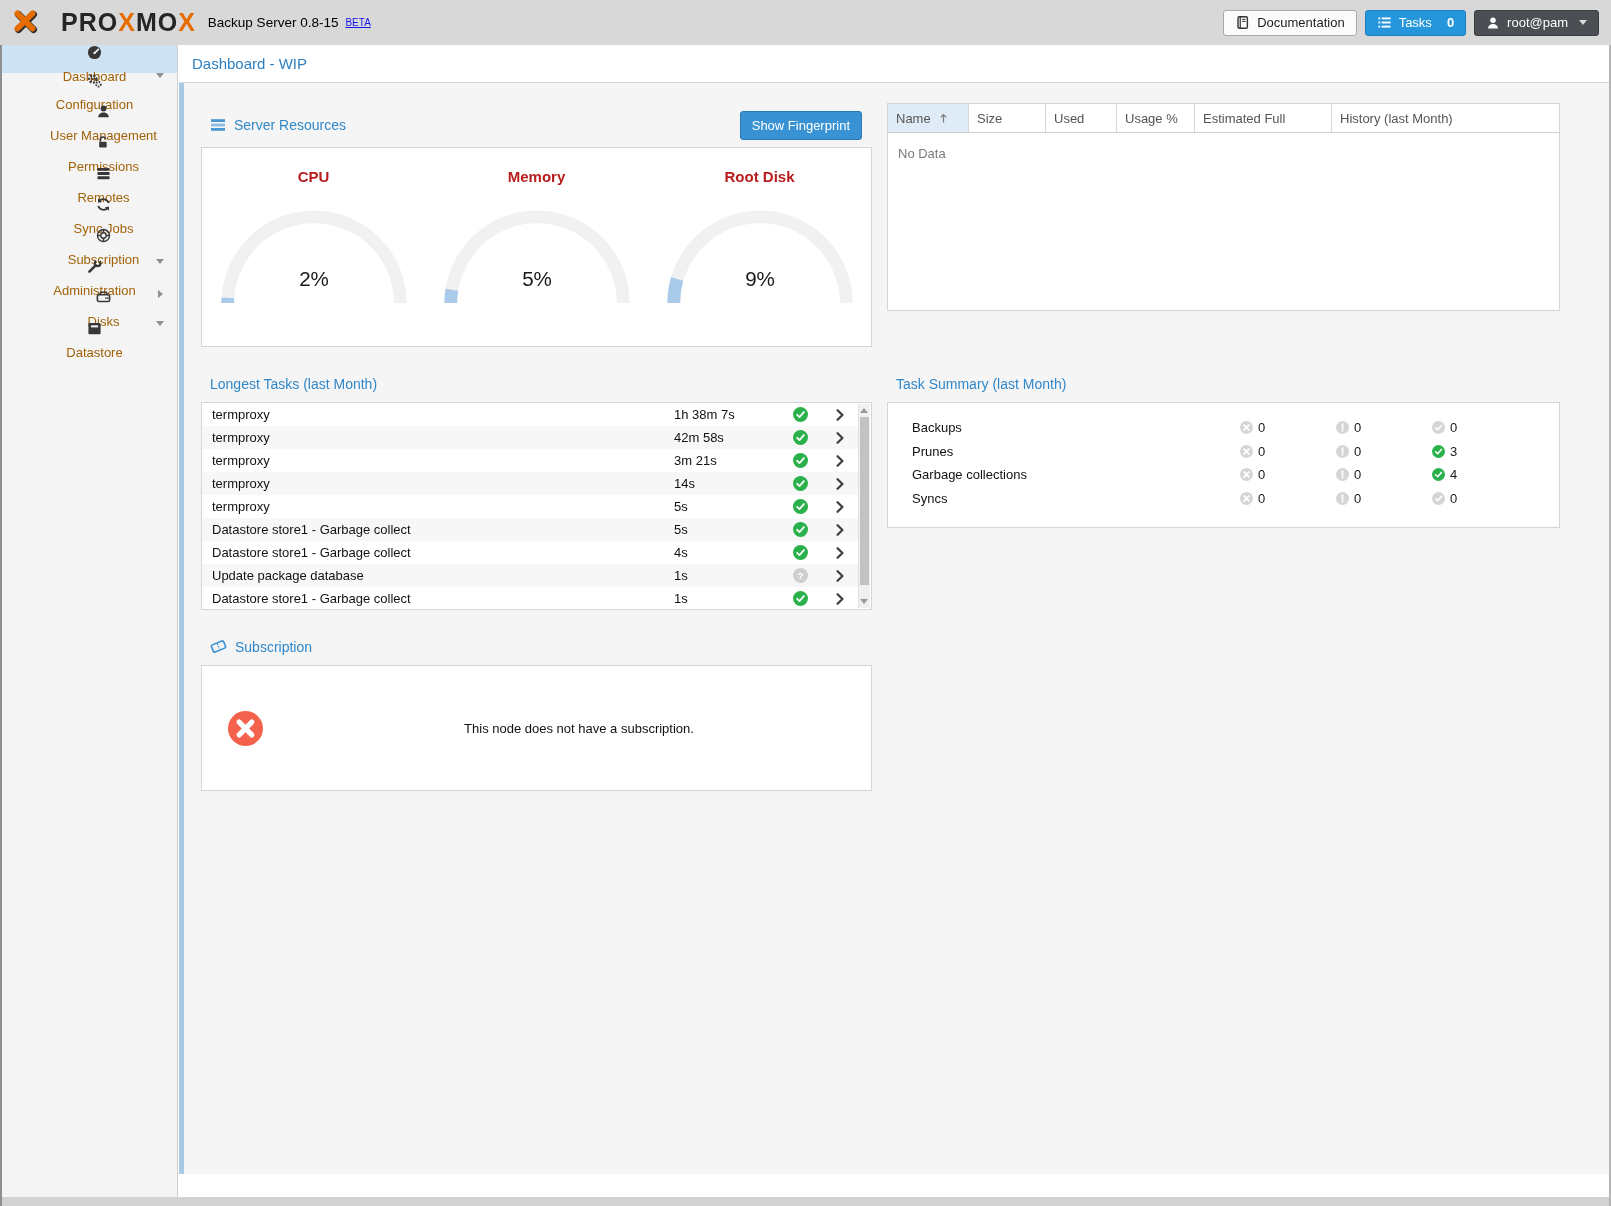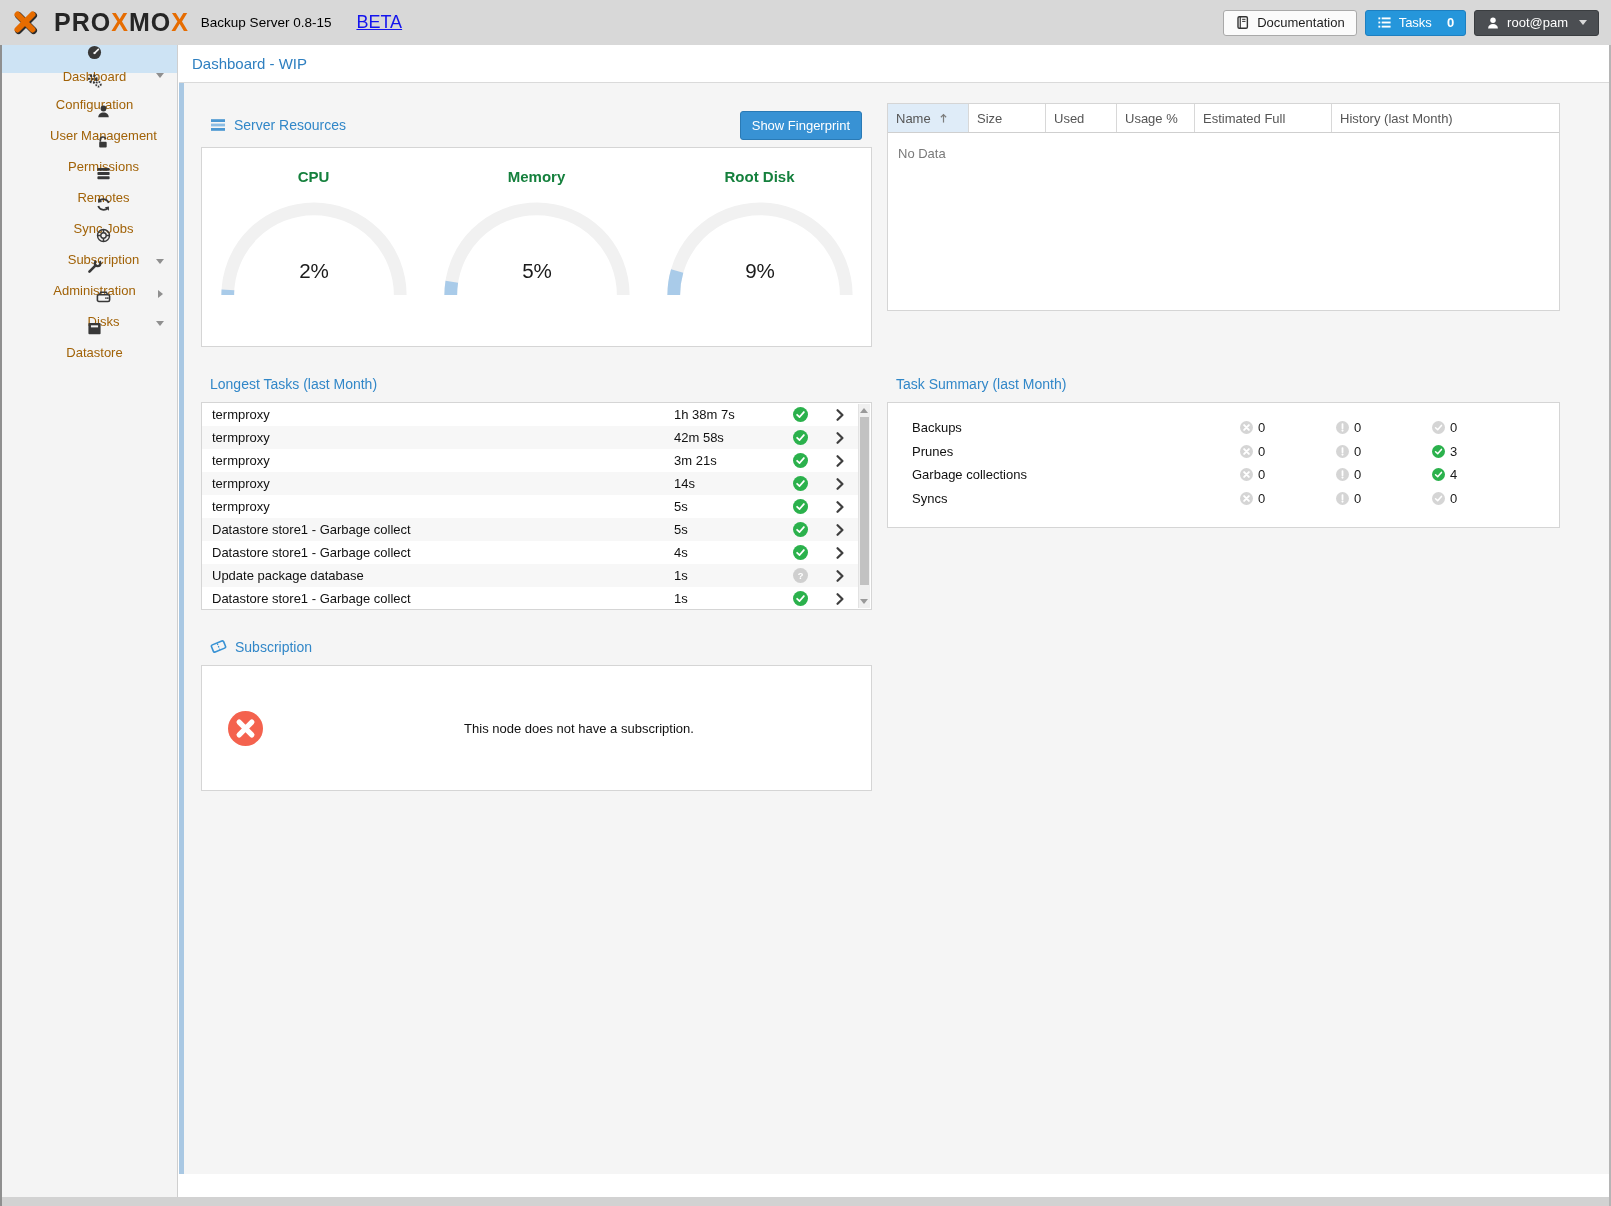--- a/index.html
+++ b/index.html
@@ -3,25 +3,25 @@
 <meta charset="utf-8">
 <style>
   html,body{margin:0;padding:0;background:#fff;}
   .app{position:relative;width:1611px;height:1206px;overflow:hidden;
        font-family:"Liberation Sans",sans-serif;font-size:13px;color:#1a1a1a;background:#fff;}
   svg{display:block;}
 
   
   .topbar{position:absolute;top:0;left:0;right:0;height:45px;background:#d8d8d8;
           display:flex;align-items:center;padding:0 12px;box-sizing:border-box;}
-  .logo{display:flex;align-items:center;gap:14px;}
+  .logo{display:flex;gap:21px;}
   .logo-word{font-size:25px;font-weight:bold;letter-spacing:1px;color:#252525;}
   .logo-word .ox{color:#e66c00;}
   .product{margin-left:12px;font-size:13.5px;color:#000;}
-  .beta{margin-left:25px;color:#1414ee;text-decoration:underline;font-size:18px;cursor:pointer;}
+  .beta{margin-left:7px;color:#1414ee;text-decoration:underline;font-size:10px;cursor:pointer;}
   .top-right{margin-left:auto;display:flex;align-items:flex-start;gap:8px;}
   .tbtn{height:26px;display:flex;align-items:center;gap:7px;padding:0 11px;border-radius:3px;
         font-size:13px;cursor:pointer;box-sizing:border-box;}
   .btn-doc{background:#fbfbfb;border:1px solid #a9a9a9;color:#1d1d1d;}
   .btn-tasks{background:#2596db;border:1px solid #1d7fc0;color:#fff;}
   .btn-tasks b{margin-left:8px;}
   .btn-user{background:#4b4e52;border:1px solid #3a3d40;color:#fff;}
   .caret-down{width:0;height:0;border-left:4.5px solid transparent;border-right:4.5px solid transparent;
               border-top:5px solid #d9d9d9;margin-left:4px;}
 
@@ -58,21 +58,21 @@
             color:#3187c8;font-size:14px;}
   .panel-hd.tall{height:44px;}
   .panel-bd{background:#fff;border:1px solid #d5d5d5;box-sizing:border-box;}
 
   
   .sr-body{height:200px;display:flex;justify-content:space-around;align-items:flex-start;padding-top:6px;}
   .btn-fp{margin-left:auto;margin-right:10px;height:27px;display:flex;align-items:center;
           padding:0 11px;background:#3892d4;border:1px solid #2a7ab5;border-radius:3px;color:#fff;
           font-size:13px;cursor:pointer;}
   .gauge{width:206px;display:flex;flex-direction:column;align-items:center;}
-  .gauge-title{font-weight:bold;font-size:15px;color:#15803d;margin:14px 0 12px;}
+  .gauge-title{font-weight:bold;font-size:15px;color:#b91c1c;margin:14px 0 20px;}
   .gauge-text{font-size:21px;fill:#1a1a1a;font-family:"Liberation Sans",sans-serif;}
 
   
   .du-body{height:208px;}
   .grid-hd{display:flex;height:29px;border-bottom:1px solid #cfcfcf;box-sizing:border-box;}
   .grid-hd .cell{display:flex;align-items:center;gap:6px;padding-left:8px;box-sizing:border-box;
                  border-right:1px solid #d8d8d8;color:#555;cursor:pointer;}
   .grid-hd .cell.sorted{background:#dfecf8;}
   .c0{width:81px;}.c1{width:77px;}.c2{width:71px;}.c3{width:78px;}.c4{width:137px;}.c5{flex:1;border-right:none!important;}
   .empty-text{color:#7a7a7a;padding:13px 0 0 10px;}

